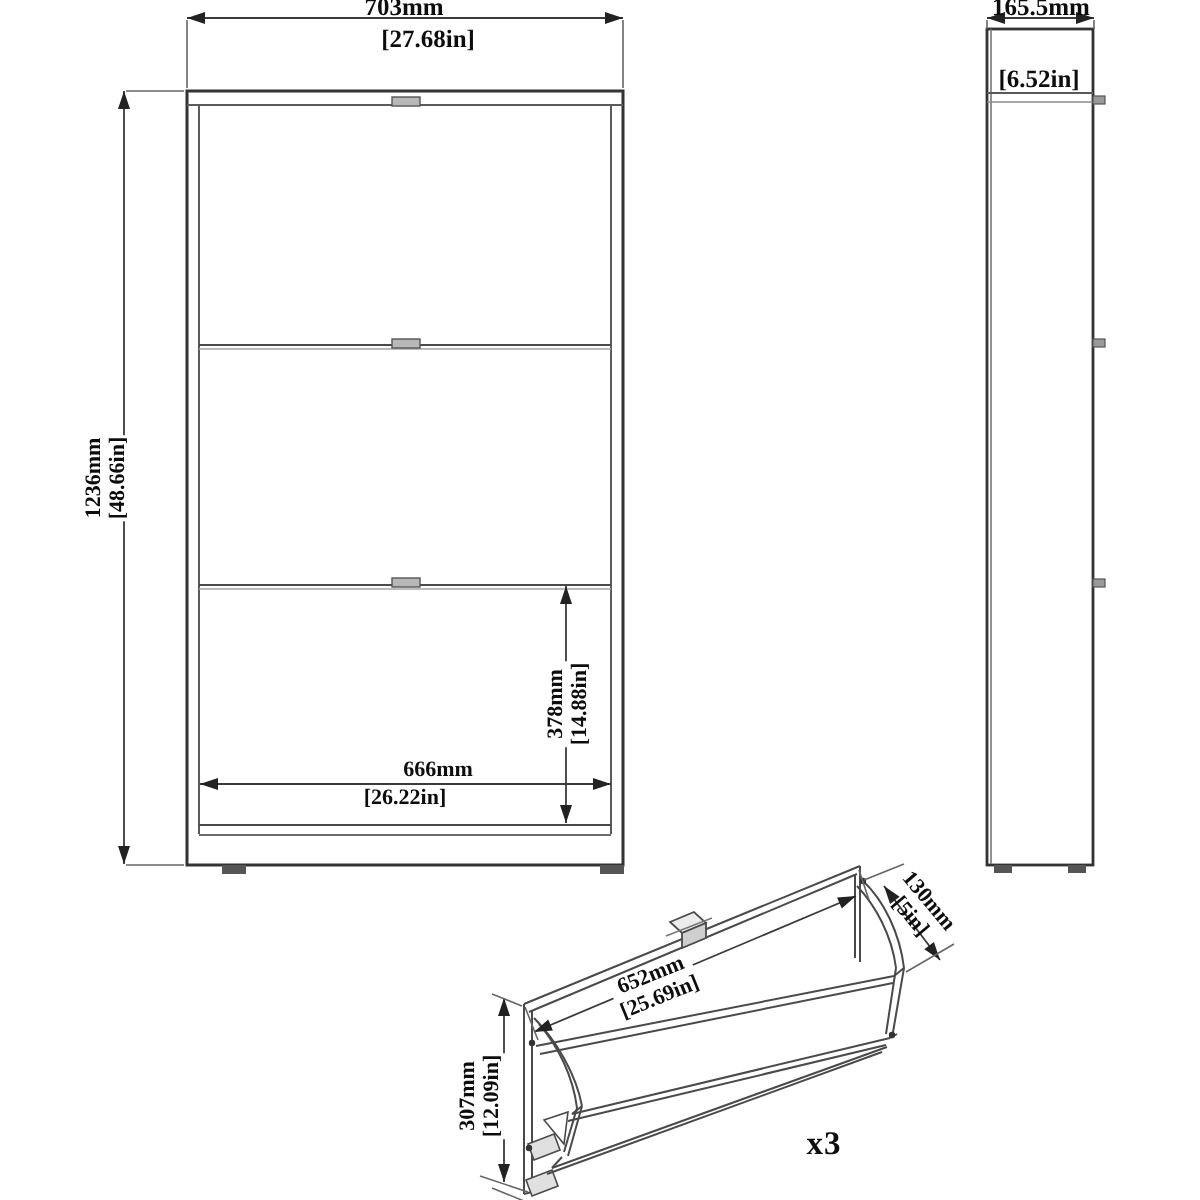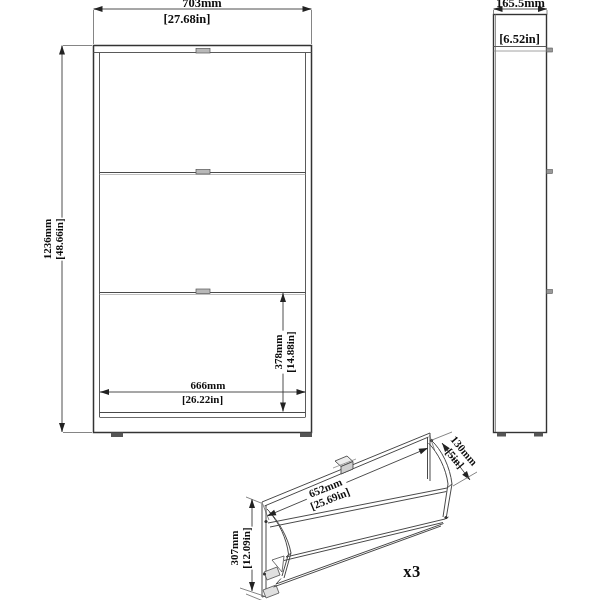--- a/index.html
+++ b/index.html
@@ -131,31 +131,31 @@
       <line x1="264" y1="596" x2="240" y2="588" stroke="#666" stroke-width="0.8"></line>
       <line x1="246" y1="594" x2="262" y2="600.5" stroke="#666" stroke-width="0.8"></line>
 
       <line x1="442" y1="443" x2="470" y2="480" stroke="#3a3a3a" stroke-width="0.9" marker-start="url(#arr)" marker-end="url(#arr)"></line>
       <line x1="432" y1="440" x2="452" y2="432" stroke="#666" stroke-width="0.8"></line>
       <line x1="453" y1="486" x2="477" y2="472" stroke="#666" stroke-width="0.8"></line>
     </g>
   </svg>
 
   <div class="dim" style="left:202px;top:4px;">703mm</div>
-  <div class="dim" style="left:187px;top:19.5px;">[27.68in]</div>
+  <div class="dim" style="left:214px;top:19.5px;">[27.68in]</div>
 
   <div class="dim" style="left:520.5px;top:4px;">165.5mm</div>
   <div class="dim" style="left:519.5px;top:19.5px;margin-top:20px;">[6.52in]</div>
 
   <div class="dim sm rot r90" style="left:53.5px;top:239px;">
     <div>1236mm</div>
     <div>[48.66in]</div>
   </div>
 
-  <div class="dim sm" style="left:208px;top:385.5px;text-align:right;">666mm</div>
+  <div class="dim sm" style="left:219px;top:385.5px;text-align:right;">666mm</div>
   <div class="dim sm" style="left:202.5px;top:400px;text-align:center;">[26.22in]</div>
 
   <div class="dim sm rot r90" style="left:284.5px;top:352px;">
     <div>378mm</div>
     <div>[14.88in]</div>
   </div>
 
   <div class="dim sm rot r652" style="left:328px;top:494px;">
     <div>652mm</div>
     <div>[25.69in]</div>

